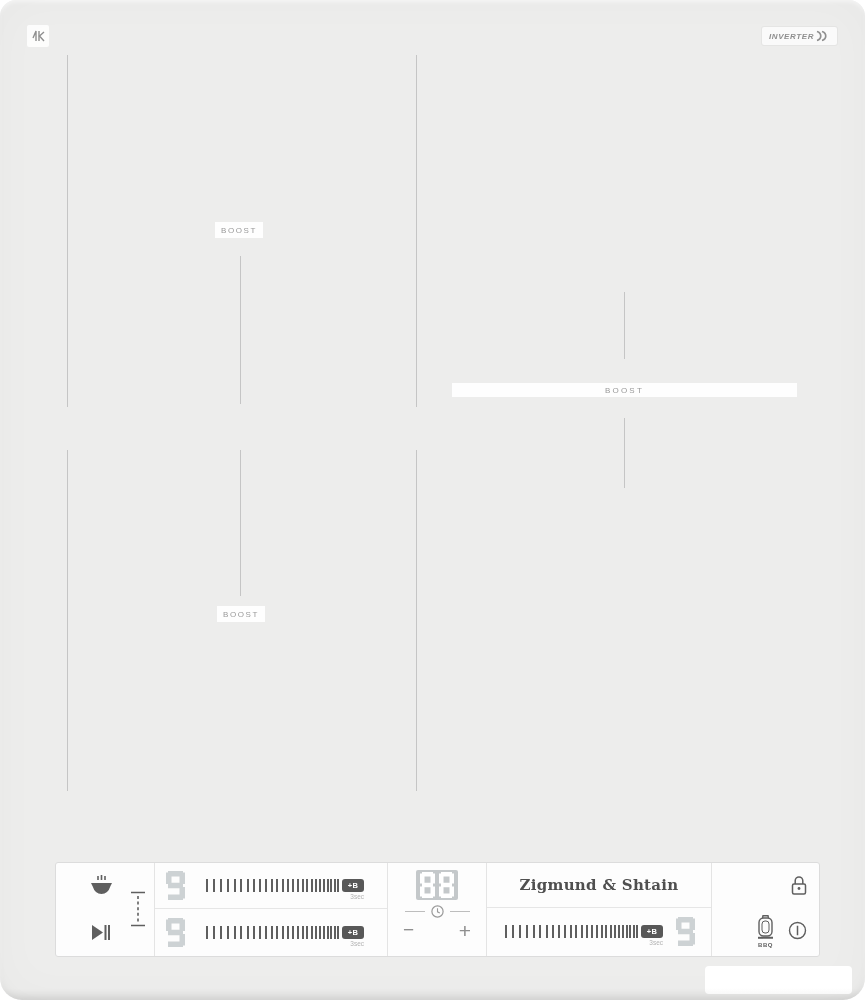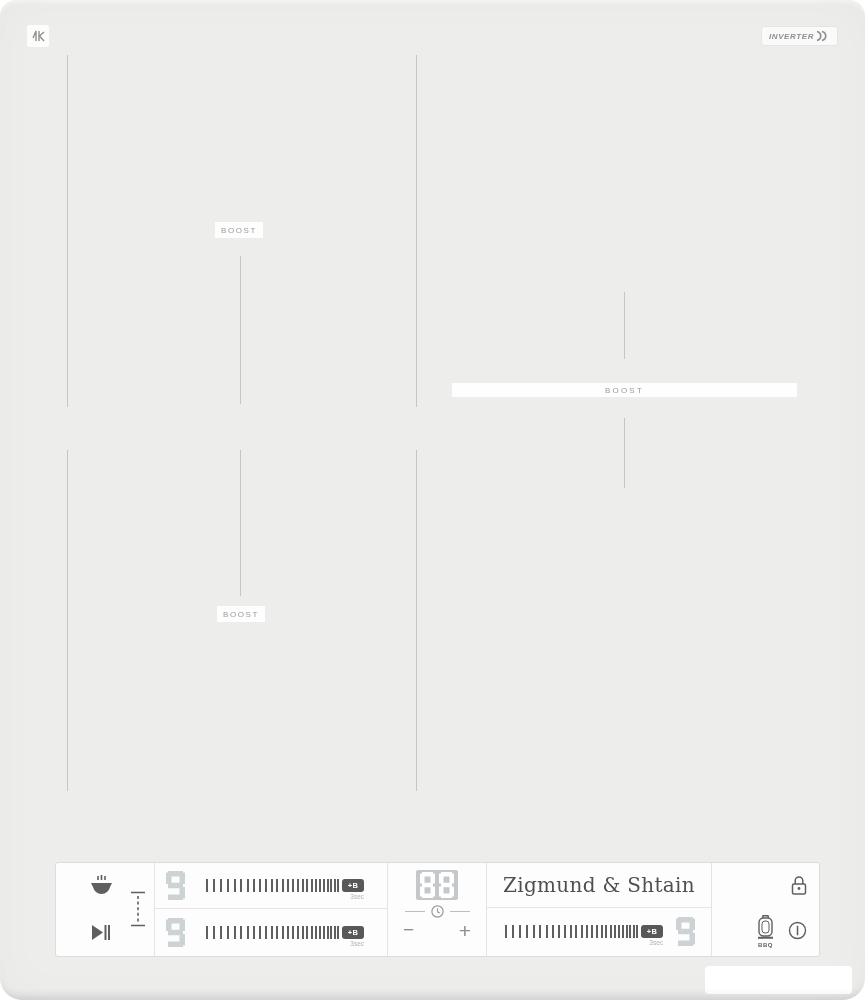--- a/index.html
+++ b/index.html
@@ -47,21 +47,21 @@
   .slider{display:flex;align-items:center;}
   .slider i{display:inline-block;width:2px;height:13px;background:var(--icon);}
   .boostgrp{display:flex;flex-direction:column;align-items:flex-end;margin-left:3px;margin-top:8px;}
   .boostkey{min-width:22px;height:13px;background:var(--boost-box);border-radius:3px;color:#fff;
     font-size:7.5px;font-weight:bold;display:flex;align-items:center;justify-content:center;letter-spacing:.5px;}
   .boosthint{font-size:6.5px;color:#b3b3b3;margin-top:1px;}
   .segwrap{display:inline-flex;align-items:center;}
   .sec2 .segwrap{margin-right:21px;}
   .sec4 .segwrap{margin-left:13px;}
 
-  .brand{font-family:"DejaVu Serif",serif;font-weight:normal;font-size:20px;color:var(--brand-text);letter-spacing:.3px;}
+  .brand{font-family:"DejaVu Serif",serif;font-weight:bold;font-size:15px;color:var(--brand-text);letter-spacing:.3px;}
 
   .timerbox{width:42px;height:30px;background:var(--timer-box);border-radius:2px;margin:7px auto 0;
     display:flex;align-items:center;justify-content:center;}
   .clockrow{display:flex;align-items:center;justify-content:center;gap:6px;margin-top:5px;}
   .clockrow b{display:block;width:20px;height:1px;background:#bdbdbd;}
   .tbuttons{display:flex;justify-content:space-between;padding:0 15px;margin-top:2px;}
   .tbuttons span{color:#8f8f8f;cursor:default;line-height:1;}
   .tminus{font-size:19px;} .tplus{font-size:21px;font-weight:300;}
 
   .abspos{position:absolute;display:flex;flex-direction:column;align-items:center;}

